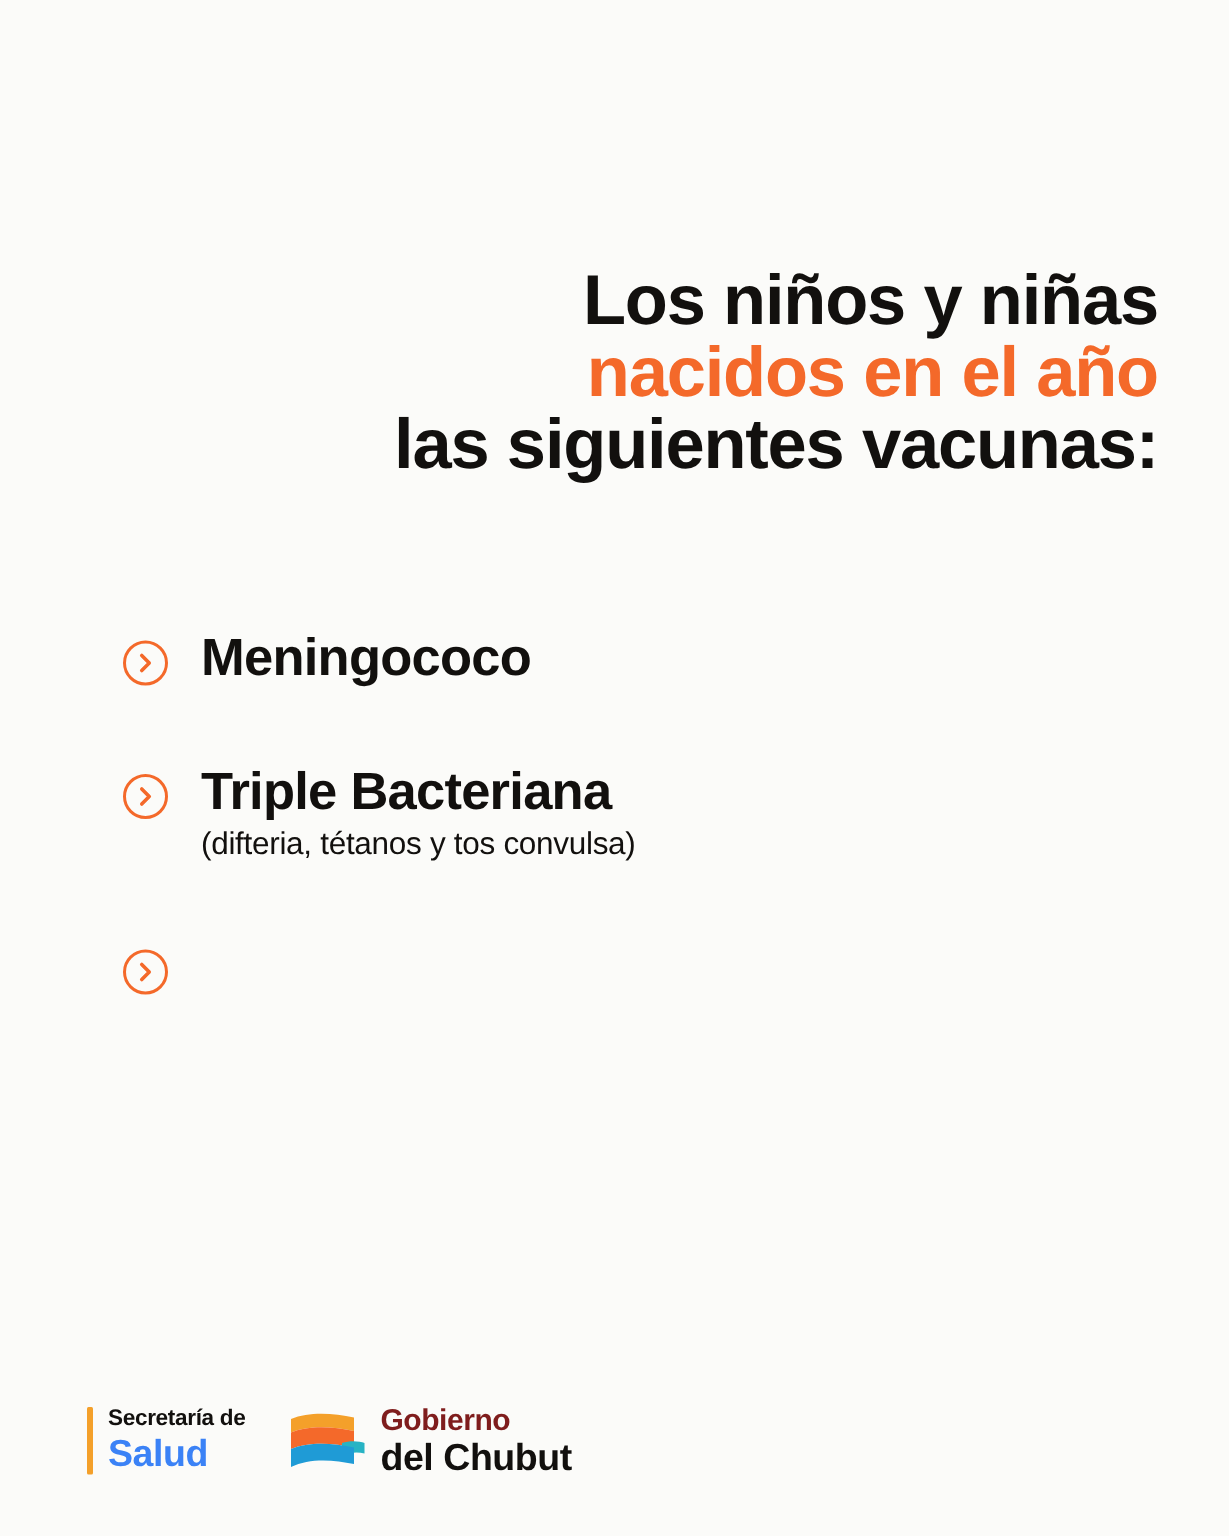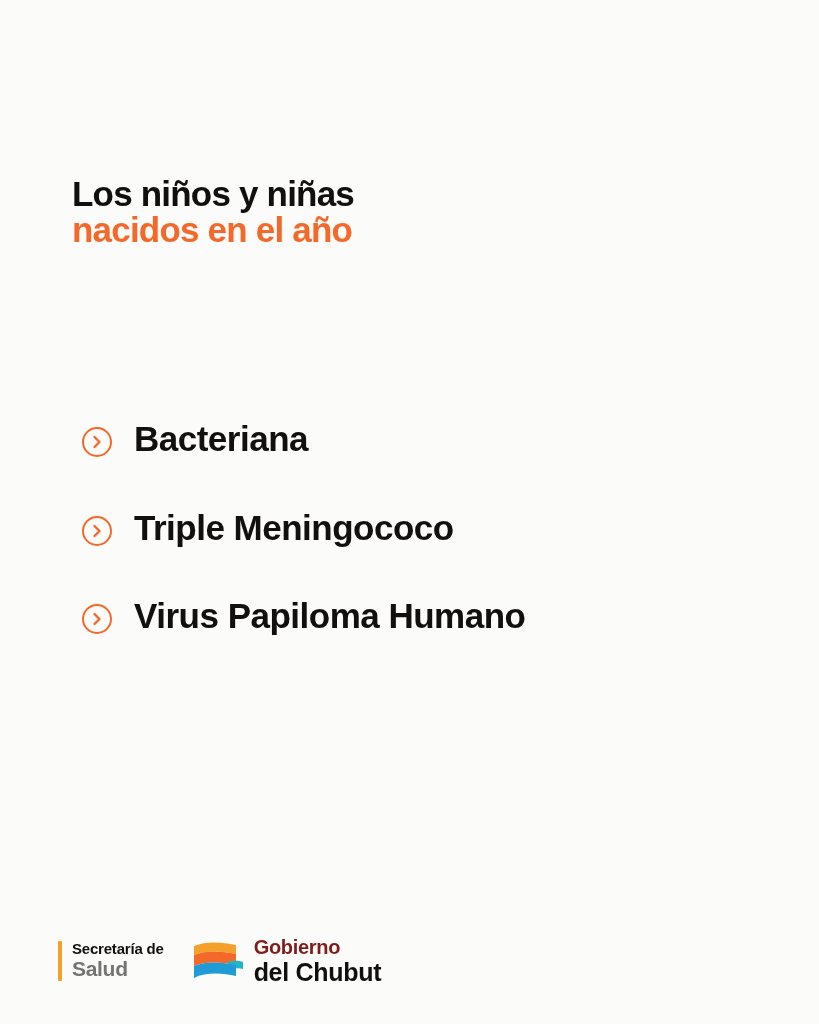--- a/index.html
+++ b/index.html
@@ -22,24 +22,25 @@
     box-sizing: border-box;
   }
 
   
   .headline {
     position: absolute;
     left: 72px;
     top: 176px;
     width: 700px;
     font-weight: bold;
-    font-size: 35px;
+    font-size: 47px;
     line-height: 1.02;
     letter-spacing: -0.8px;
     color: #12100e;
+    text-align: right;
   }
   .headline .line {
     display: block;
     white-space: pre;
   }
   .accent {
     color: #f4692a;
   }
 
   
@@ -118,23 +119,23 @@
     justify-content: flex-start;
     line-height: 1.12;
   }
   .logo-salud .l1 {
     font-size: 15px;
     font-weight: bold;
     color: #12100e;
     letter-spacing: -0.2px;
   }
   .logo-salud .l2 {
-    font-size: 21px;
-    font-weight: bold;
-    color: #737373;
+    font-size: 25px;
+    font-weight: bold;
+    color: #3b82f6;
     letter-spacing: -0.3px;
   }
 
   .logo-chubut {
     display: flex;
     align-items: center;
     gap: 10px;
   }
   .chubut-mark {
     width: 52px;
@@ -161,50 +162,51 @@
   }
 </style>
 </head>
 <body>
 
 <div class="poster">
 
   <div class="headline">
     <span class="line">Los niños y niñas</span>
     <span class="line accent">nacidos en el año</span>
+    <span class="line">las siguientes vacunas:</span>
   </div>
 
   <div class="vaccine-list">
 
     <div class="vaccine-item">
       <span class="chevron-icon">
         <svg width="12" height="16" viewBox="0 0 12 16" aria-hidden="true">
           <polyline points="3.5,3 8.5,8 3.5,13" fill="none" stroke="#f4692a" stroke-width="2.4" stroke-linecap="round" stroke-linejoin="round"></polyline>
         </svg>
       </span>
-      <div class="vaccine-name">Bacteriana</div>
+      <div class="vaccine-name">Meningococo</div>
 
     </div>
 
     <div class="vaccine-item">
       <span class="chevron-icon">
         <svg width="12" height="16" viewBox="0 0 12 16" aria-hidden="true">
           <polyline points="3.5,3 8.5,8 3.5,13" fill="none" stroke="#f4692a" stroke-width="2.4" stroke-linecap="round" stroke-linejoin="round"></polyline>
         </svg>
       </span>
-      <div class="vaccine-name">Triple Meningococo</div>
+      <div class="vaccine-name">Triple Bacteriana</div>
+      <div class="vaccine-note">(difteria, tétanos y tos convulsa)</div>
     </div>
 
     <div class="vaccine-item">
       <span class="chevron-icon">
         <svg width="12" height="16" viewBox="0 0 12 16" aria-hidden="true">
           <polyline points="3.5,3 8.5,8 3.5,13" fill="none" stroke="#f4692a" stroke-width="2.4" stroke-linecap="round" stroke-linejoin="round"></polyline>
         </svg>
       </span>
-      <div class="vaccine-name">Virus Papiloma Humano</div>
     </div>
 
   </div>
 
   <div class="footer">
 
     <div class="logo-salud">
       <div class="bar"></div>
       <div class="txt">
         <span class="l1">Secretaría de</span>

